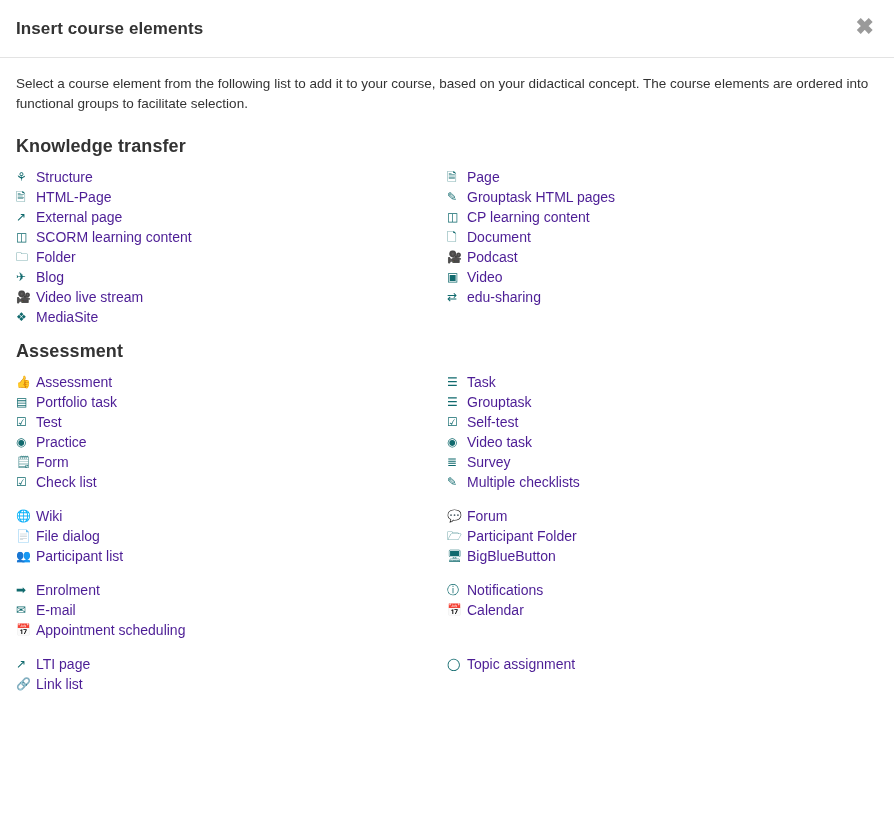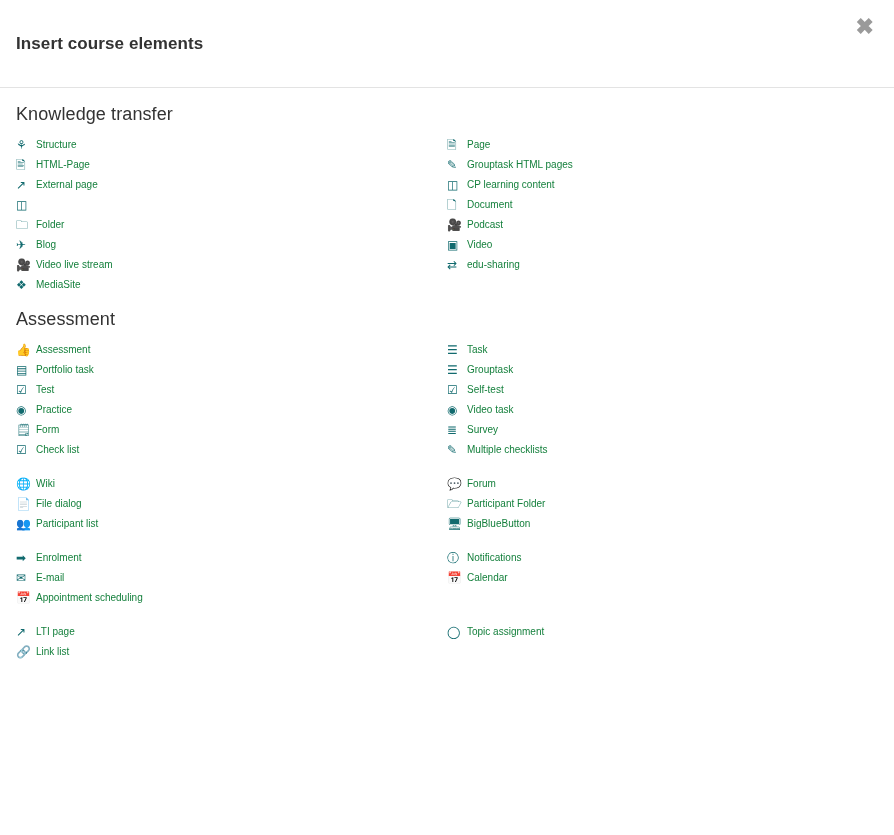--- a/index.html
+++ b/index.html
@@ -13,21 +13,21 @@
     color: #333333;
   }
   .modal {
     width: 894px;
     height: 835px;
     background: #ffffff;
     position: relative;
     overflow: hidden;
   }
   .modal-header {
-    height: 88px;
+    height: 58px;
     border-bottom: 1px solid #e3e3e3;
     display: flex;
     align-items: center;
     padding: 0 16px;
     position: relative;
   }
   .modal-title {
     font-size: 17px;
     font-weight: bold;
     color: #333333;
@@ -52,21 +52,21 @@
   }
   .intro {
     font-size: 13.5px;
     line-height: 20px;
     color: #333333;
     margin: 0 0 22px 0;
     max-width: 866px;
   }
   .group-title {
     font-size: 18px;
-    font-weight: normal;
+    font-weight: bold;
     color: #333333;
     margin: 0 0 10px 0;
     letter-spacing: 0.1px;
   }
   .group {
     margin-bottom: 14px;
   }
   .group-cols {
     display: flex;
     width: 100%;
@@ -89,54 +89,56 @@
     min-width: 20px;
     height: 16px;
     display: inline-flex;
     align-items: center;
     justify-content: flex-start;
     color: #116a6e;
     font-size: 12px;
     line-height: 1;
   }
   .el-label {
-    font-size: 10px;
-    color: #15803d;
+    font-size: 14px;
+    color: #4c1d95;
     line-height: 20px;
     white-space: nowrap;
   }
 </style>
 </head>
 <body>
 
 <div class="modal">
   <div class="modal-header">
     <div class="modal-title">Insert course elements</div>
     <button class="close-button">✖</button>
   </div>
   <div class="modal-body">
+    <p class="intro">Select a course element from the following list to add it to your course, based on your didactical concept. The course elements are ordered into functional groups to facilitate selection.</p>
     <div id="groups-container">
         <div class="group">
           <div class="group-title">Knowledge transfer</div>
           <div class="group-cols">
             <div class="col">
               <a class="el-item">
                 <span class="el-icon">⚘</span>
                 <span class="el-label">Structure</span>
               </a>
               <a class="el-item">
                 <span class="el-icon">🖹</span>
                 <span class="el-label">HTML-Page</span>
               </a>
               <a class="el-item">
                 <span class="el-icon">↗</span>
                 <span class="el-label">External page</span>
               </a>
               <a class="el-item">
                 <span class="el-icon">◫</span>
+                <span class="el-label">SCORM learning content</span>
               </a>
               <a class="el-item">
                 <span class="el-icon">🗀</span>
                 <span class="el-label">Folder</span>
               </a>
               <a class="el-item">
                 <span class="el-icon">✈</span>
                 <span class="el-label">Blog</span>
               </a>
               <a class="el-item">

